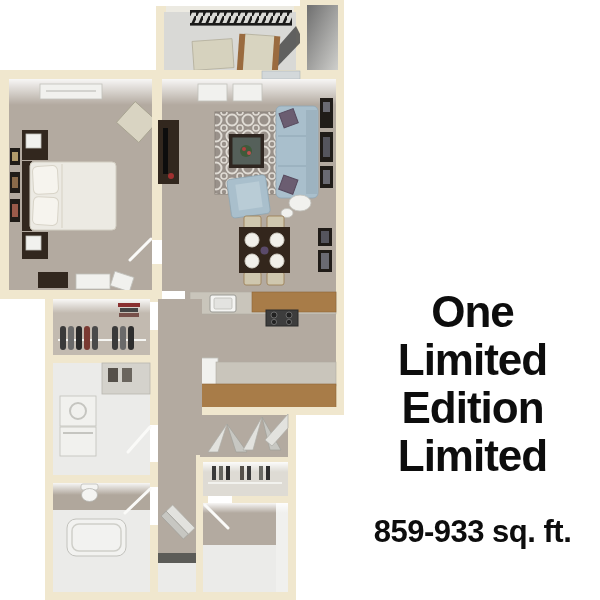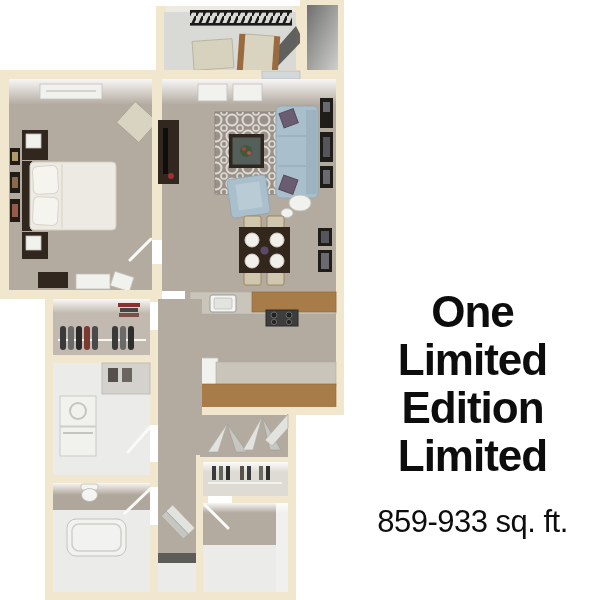--- a/index.html
+++ b/index.html
@@ -20,21 +20,21 @@
   .blue{fill:var(--sofa-blue,#a9bfcc);stroke:#8fa6b4;stroke-width:0.8;}
   .graycounter{fill:#c9c5bb;stroke:#b0aca2;stroke-width:0.6;}
   .doorleaf{stroke:#fafaf8;stroke-width:3;stroke-linecap:round;}
   .doorpanel{fill:#e2e2de;stroke:#aeaea8;stroke-width:0.7;}
   .doorpanel2{fill:#c7c7c2;stroke:#a0a09a;stroke-width:0.7;}
   .frame{fill:#201c18;}
 
   
   .caption{position:absolute;left:345px;top:288px;width:255px;text-align:center;color:var(--text,#111);}
   .caption .title{font-weight:bold;font-size:44px;line-height:48px;letter-spacing:-1px;}
-  .caption .sqft{margin-top:24px;font-size:31px;letter-spacing:-0.5px;font-weight:normal;}
+  .caption .sqft{margin-top:34px;font-size:31px;letter-spacing:-0.5px;font-weight:bold;}
 </style>
 </head>
 <body>
 
 <div class="stage">
 
 <svg class="plan-svg" width="600" height="600" viewBox="0 0 600 600">
   <defs>
     <linearGradient id="darkroom" x1="0" y1="0" x2="1" y2="1">
       <stop offset="0" stop-color="#6f6f6f"></stop>

